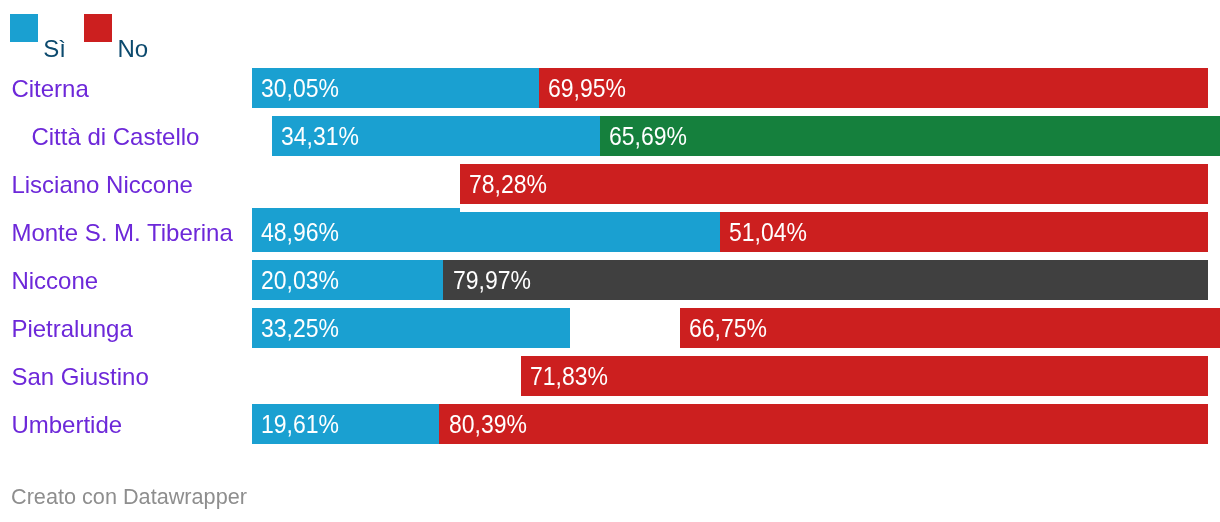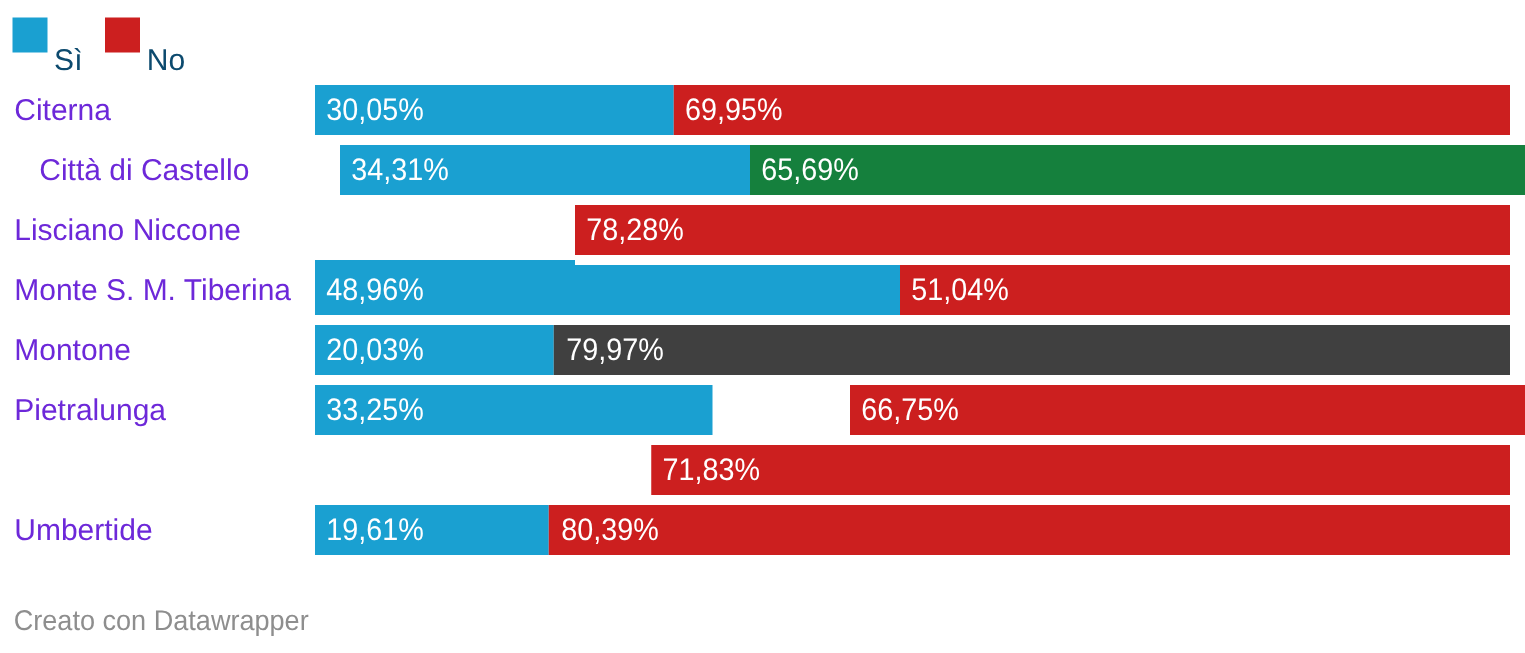--- a/index.html
+++ b/index.html
@@ -89,21 +89,21 @@
         <div class="bar" style="left: 251.9px; width: 956.1px;">
           <div class="seg seg-yes" style="width: 468.107px; background: rgb(26, 160, 209);">
             <span class="seg-val">48,96%</span>
           </div>
           <div class="seg seg-no" style="width: 487.993px; background: rgb(204, 31, 31);">
             <span class="seg-val">51,04%</span>
           </div>
         </div>
       </div>
       <div class="row" style="top: 260.04px;">
-        <div class="row-label">Montone</div>
+        <div class="row-label">Niccone</div>
         <div class="bar" style="left: 251.9px; width: 956.1px;">
           <div class="seg seg-yes" style="width: 191.507px; background: rgb(26, 160, 209);">
             <span class="seg-val">20,03%</span>
           </div>
           <div class="seg seg-no" style="width: 764.593px; background: #404040;">
             <span class="seg-val">79,97%</span>
           </div>
         </div>
       </div>
       <div class="row" style="top: 308.05px;">
@@ -111,20 +111,21 @@
         <div class="bar" style="left: 251.9px; width: 1066px;">
           <div class="seg seg-yes" style="width: 317.903px; background: rgb(26, 160, 209);">
             <span class="seg-val">33,25%</span>
           </div>
           <div class="seg seg-no" style="width: 638.197px; background: rgb(204, 31, 31); margin-left: 11px;">
             <span class="seg-val">66,75%</span>
           </div>
         </div>
       </div>
       <div class="row" style="top: 356.06px;">
+        <div class="row-label">San Giustino</div>
         <div class="bar" style="left: 251.9px; width: 956.1px;">
           <div class="seg seg-no" style="width: 686.767px; background: rgb(204, 31, 31);">
             <span class="seg-val">71,83%</span>
           </div>
         </div>
       </div>
       <div class="row" style="top: 404.07px;">
         <div class="row-label">Umbertide</div>
         <div class="bar" style="left: 251.9px; width: 956.1px;">
           <div class="seg seg-yes" style="width: 187.491px; background: rgb(26, 160, 209);">

